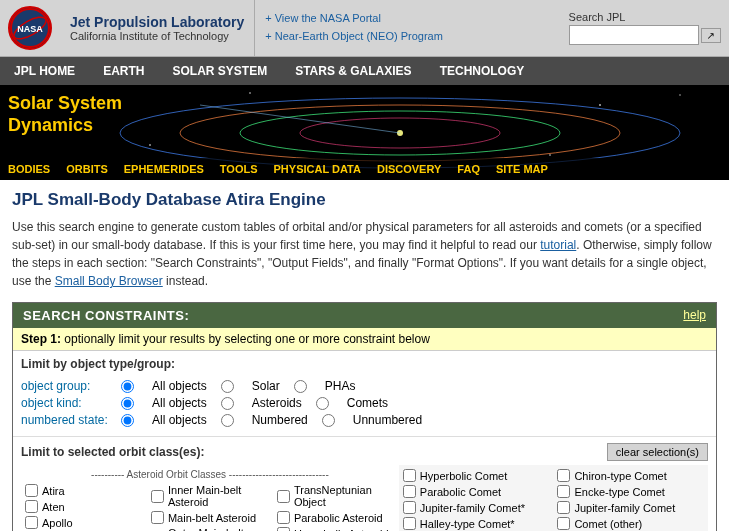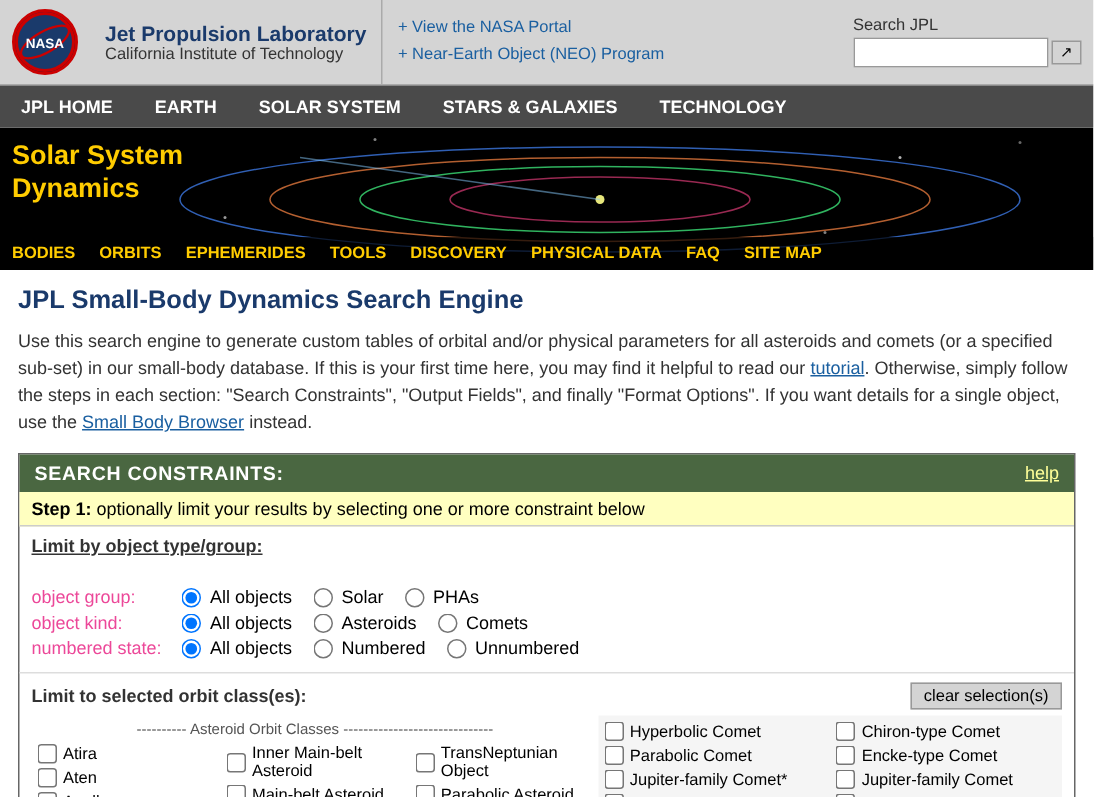--- a/index.html
+++ b/index.html
@@ -41,25 +41,25 @@
     
     .constraints-box { border: 1px solid #666; margin-bottom: 10px; }
     .constraints-header { background: #4a6741; color: #fff; padding: 5px 10px; display: flex; justify-content: space-between; }
     .constraints-header .title { font-size: 13px; font-weight: bold; letter-spacing: 0.5px; text-transform: uppercase; font-variant: small-caps; }
     .constraints-header .help { color: #ffff99; font-size: 12px; text-decoration: underline; cursor: pointer; }
     .step-banner { background: #ffffc0; padding: 4px 8px; font-size: 12px; border-bottom: 1px solid #ccc; }
     .step-banner strong { color: #000; }
 
     
     .section-block { padding: 6px 8px; border-bottom: 1px solid #ddd; }
-    .section-title { font-size: 12px; font-weight: bold; color: #333; margin-bottom: 20px; text-decoration: underline; }
+    .section-title { font-size: 12px; font-weight: bold; color: #333; margin-bottom: 8px; }
     .radio-row { display: flex; align-items: center; margin-bottom: 3px; font-size: 12px; }
-    .radio-row label { min-width: 100px; color: #ec4899; }
+    .radio-row label { min-width: 100px; color: #0369a1; }
     .radio-row .options { display: flex; gap: 14px; }
-    .radio-row .options span { display: flex; align-items: center; gap: 6px; }
+    .radio-row .options span { display: flex; align-items: center; gap: 18px; }
 
     
     .orbit-section { padding: 6px 8px; }
     .clear-btn { background: #d4d4d4; border: 1px solid #999; padding: 2px 8px; font-size: 11px; cursor: pointer; }
     .orbit-divider { font-size: 10px; color: #555; text-align: center; margin-bottom: 4px; white-space: nowrap; }
     .check-item { display: flex; align-items: center; gap: 4px; font-size: 11px; margin-bottom: 3px; }
     .check-item input[type=checkbox] { margin: 0; }
 
     
     .orbit-grid { display: flex; width: 100%; }
@@ -130,29 +130,29 @@
   </div>
   <div class="hero-title">
     <span>Solar System</span><br>
     <span>Dynamics</span>
   </div>
   <div class="hero-nav">
     <a href="#">BODIES</a>
     <a href="#">ORBITS</a>
     <a href="#">EPHEMERIDES</a>
     <a href="#">TOOLS</a>
+    <a href="#">PHYSICAL DATA</a>
     <a href="#">DISCOVERY</a>
-    <a href="#">PHYSICAL DATA</a>
     <a href="#">FAQ</a>
     <a href="#">SITE MAP</a>
   </div>
 </div>
 
 <div class="content">
-  <div class="page-title">JPL Small-Body Dynamics Search Engine</div>
+  <div class="page-title">JPL Small-Body Database Atira Engine</div>
   <div class="intro-text">
     Use this search engine to generate custom tables of orbital and/or physical parameters for all asteroids and comets (or a specified sub-set) in our small-body database. If this is your first time here, you may find it helpful to read our <a href="#">tutorial</a>. Otherwise, simply follow the steps in each section: "Search Constraints", "Output Fields", and finally "Format Options". If you want details for a single object, use the <a href="#">Small Body Browser</a> instead.
   </div>
 
   <div class="constraints-box">
     <div class="constraints-header">
       <span class="title">Search Constraints:</span>
       <span class="help">help</span>
     </div>
     <div class="step-banner">

